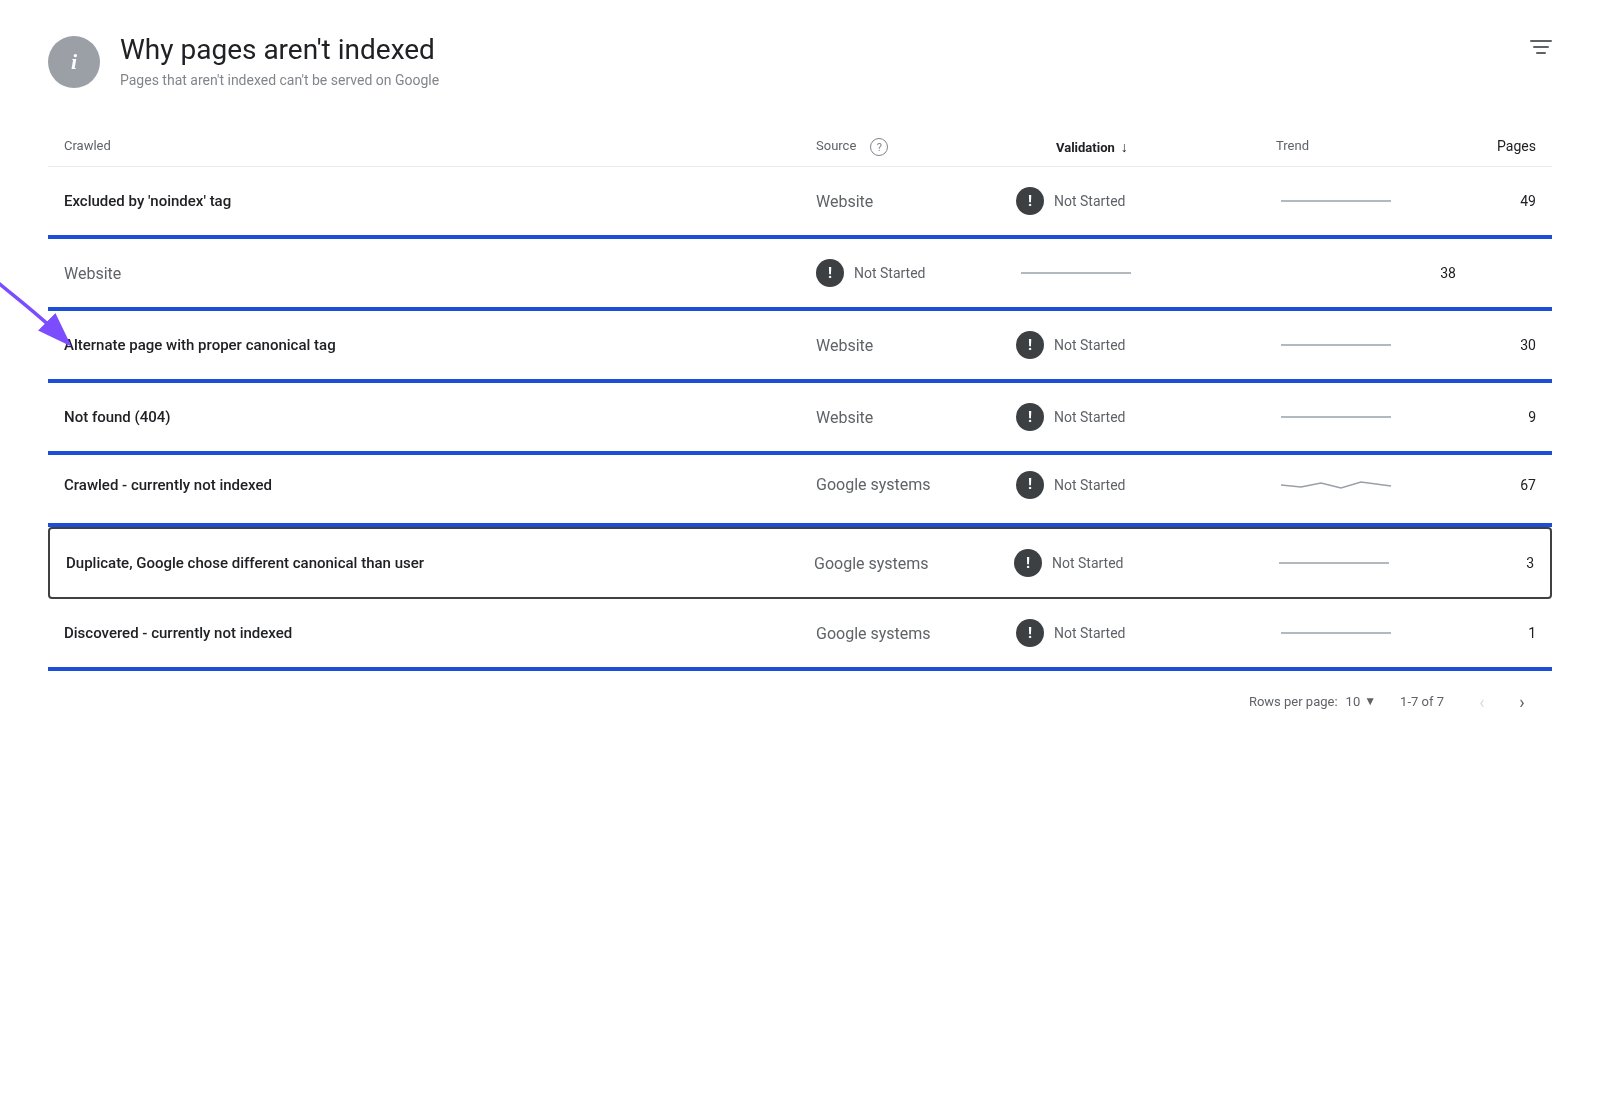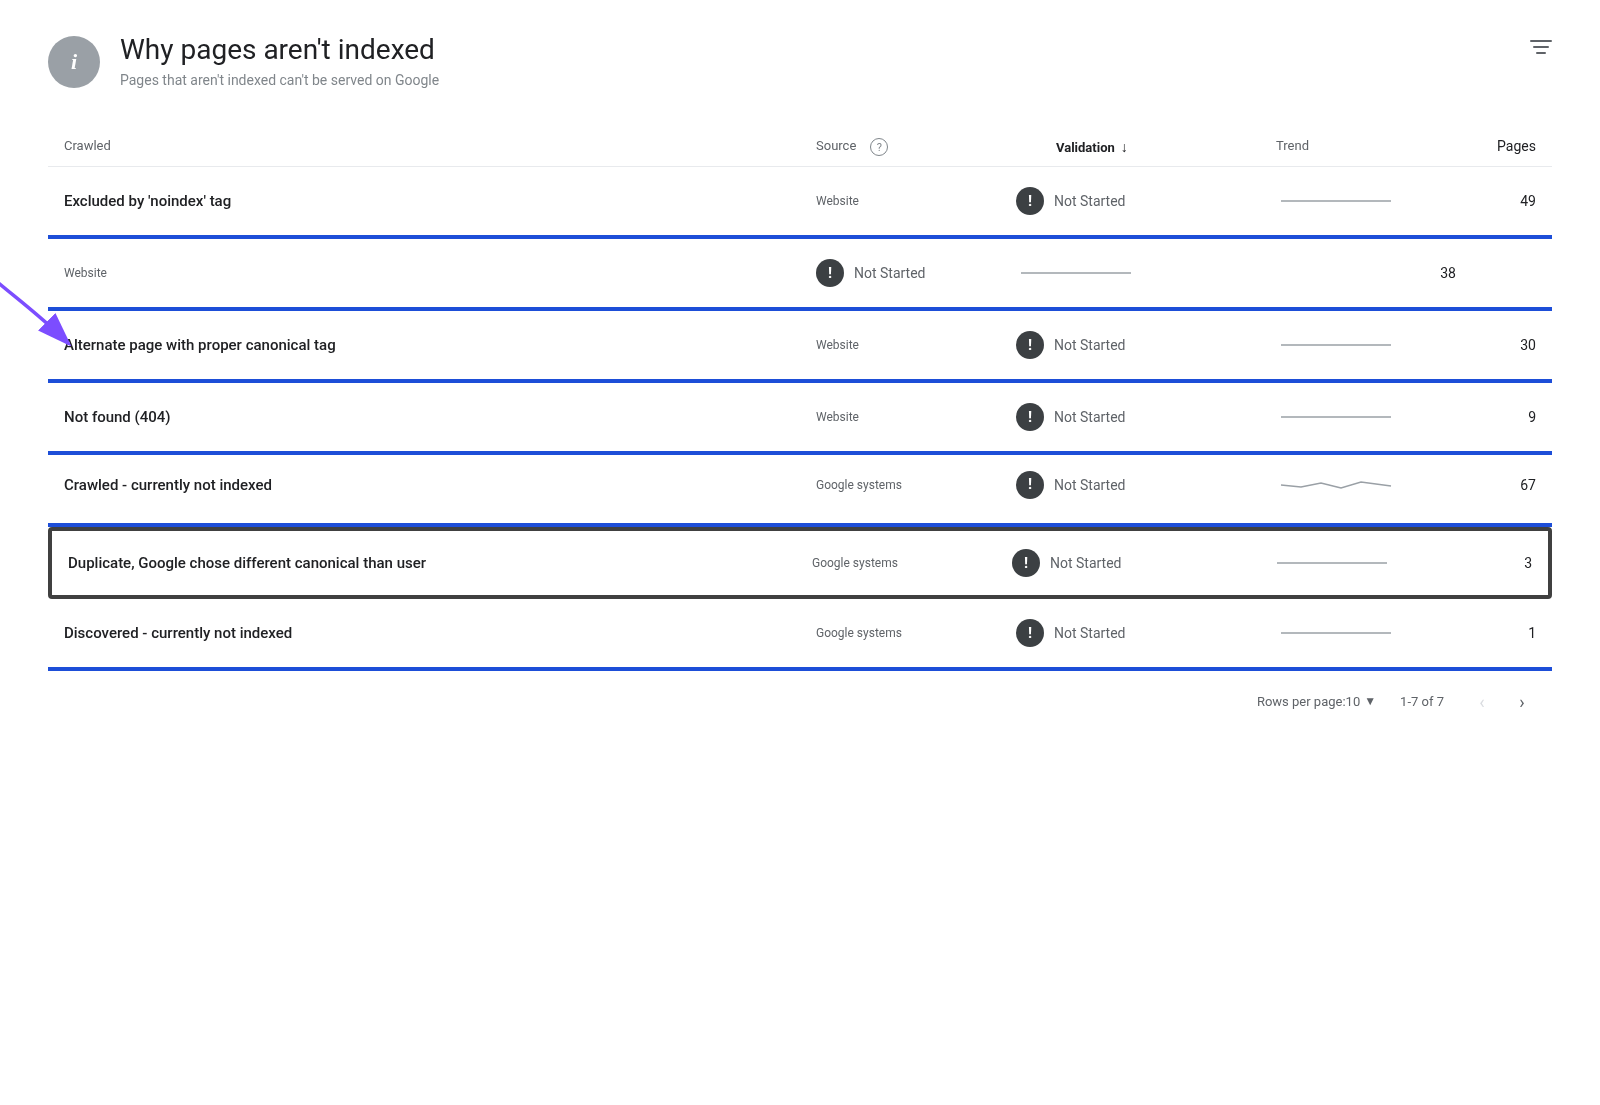--- a/index.html
+++ b/index.html
@@ -112,31 +112,31 @@
     .table-row {
       display: grid;
       grid-template-columns: 1fr 200px 260px 180px 80px;
       padding: 0 16px;
       border-bottom: 4px solid #1d4ed8;
       align-items: center;
       min-height: 72px;
       position: relative;
     }
     .table-row.highlighted {
-      border: 4px solid #404040;
+      border: 2px solid #404040;
       border-radius: 4px;
     }
     .col-reason {
       font-size: 15px;
       font-weight: 500;
       color: #202124;
       padding: 16px 0;
     }
     .col-source {
-      font-size: 12px;
+      font-size: 16px;
       color: #5f6368;
     }
     .col-validation-cell {
       display: flex;
       align-items: center;
       gap: 10px;
     }
     .status-icon {
       width: 28px;
       height: 28px;
@@ -182,20 +182,21 @@
       align-items: center;
       justify-content: flex-end;
       padding: 16px 16px 0;
       gap: 24px;
       color: #5f6368;
       font-size: 13px;
     }
     .rows-per-page {
       display: flex;
       align-items: flex-start;
+      gap: 8px;
     }
     .rows-select {
       display: flex;
       align-items: center;
       gap: 4px;
       cursor: pointer;
     }
     .pagination-info {}
     .pagination-nav {
       display: flex;

